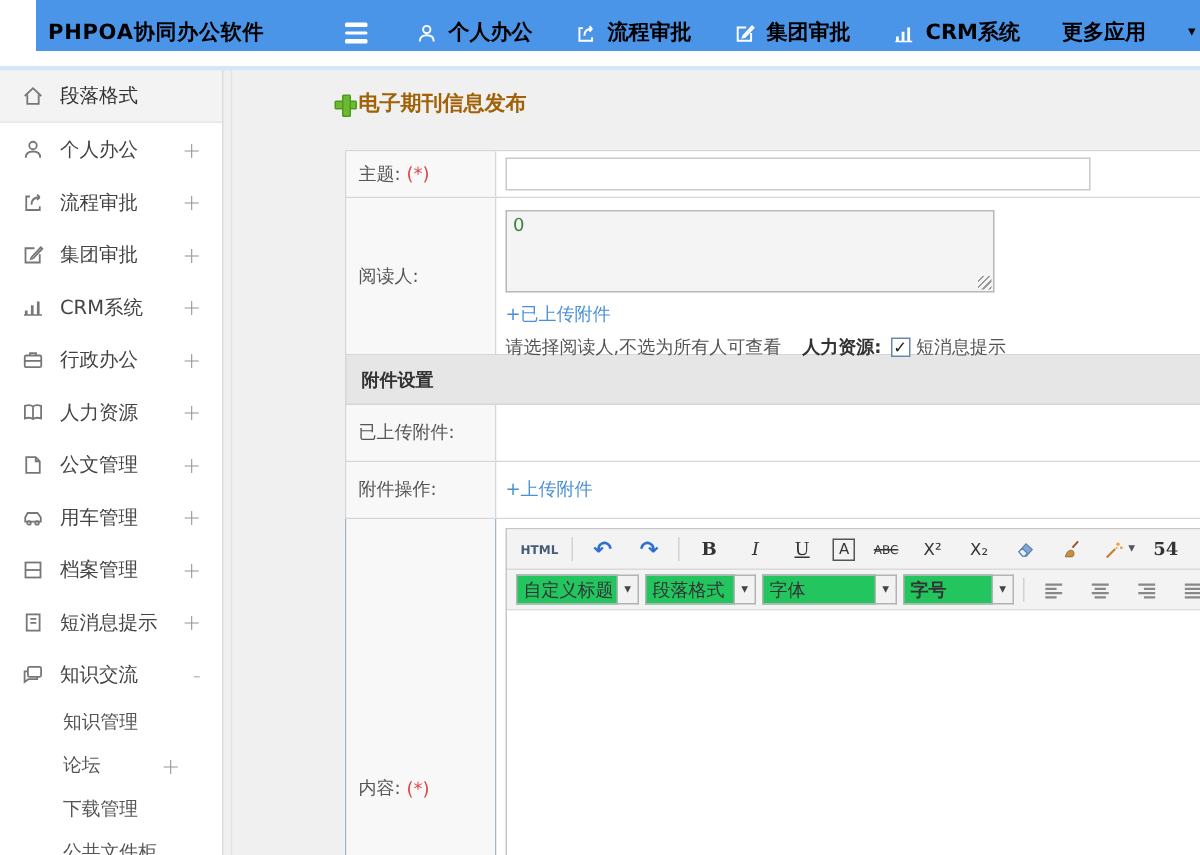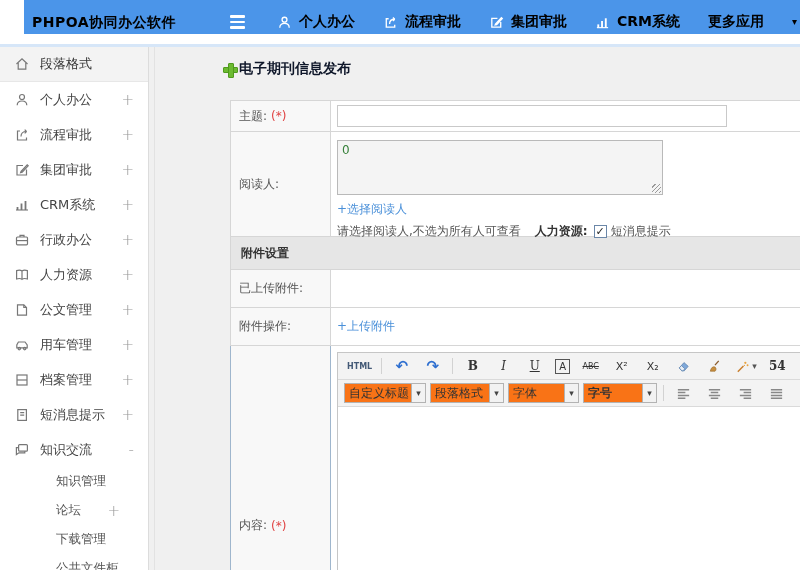--- a/index.html
+++ b/index.html
@@ -28,34 +28,34 @@
   .sidebar { position:absolute; left:0; top:47px; width:148px; bottom:0; background:#fff; }
   .scroll-strip { position:absolute; left:148px; top:44px; width:7px; bottom:0;
     background:#f0f0f0; border-left:1px solid #dcdcdc; border-right:1px solid #e2e2e2; }
   .sb-item { position:relative; height:35px; display:flex; align-items:center;
     padding-left:14px; color:#444; font-size:13px; cursor:pointer; }
   .sb-item.active { background:#f3f3f3; border-bottom:1px solid #e7e7e7; color:#333; }
   .sb-icon { width:16px; height:16px; margin-right:10px; color:#777; flex:none; }
   .sb-icon svg { display:block; }
   .sb-label { flex:1; white-space:nowrap; }
   .sb-toggle { position:absolute; right:14px; color:#999; font-size:15px; font-weight:300; }
-  .sb-sub { height:29px; display:flex; align-items:center; padding-left:56px;
+  .sb-sub { height:29px; display:flex; align-items:center; padding-left:42px;
     color:#555; font-size:12.5px; position:relative; cursor:pointer; }
   .sb-sub .sb-toggle { right:28px; }
 
   
   .main { position:absolute; left:155px; top:47px; right:0; bottom:0;
     background:#f0f0f0; overflow:hidden; }
   .page-title { position:absolute; left:68px; top:13px; display:flex; align-items:center; }
   .plus-icon { position:relative; width:13px; height:13px; margin-right:3px; }
   .plus-icon::before { content:""; position:absolute; left:0; top:4.5px; width:13px; height:4px;
     background:#6cba31; border:1px solid #4f9a1d; border-radius:1px; }
   .plus-icon::after { content:""; position:absolute; left:4.5px; top:0; width:4px; height:13px;
     background:#6cba31; border:1px solid #4f9a1d; border-radius:1px; }
-  .title-text { font-size:14px; font-weight:bold; color:#0f172a; }
+  .title-text { font-size:14px; font-weight:bold; color:#a16207; }
 
   
   .form { position:absolute; left:75px; top:53px; width:700px;
     border-top:1px solid #d6d6d6; font-size:12px; }
   .frow { display:flex; border-bottom:1px solid #d6d6d6; border-left:1px solid #d6d6d6;
     background:#fff; }
   .lab { width:100px; flex:none; background:#f8f8f8; border-right:1px solid #d6d6d6;
     display:flex; align-items:center; padding-left:8px; color:#555; }
   .con { flex:1; background:#fff; min-width:0; }
   .req { color:#e04343; margin-left:4px; }
@@ -95,28 +95,28 @@
   .t-undo, .t-redo { color:#2e6fd0; font-size:15px; font-weight:bold; }
   .t-bold { font-weight:bold; font-family:"DejaVu Serif","Liberation Serif",serif; }
   .t-italic { font-style:italic; font-family:"DejaVu Serif","Liberation Serif",serif; }
   .t-underline { text-decoration:underline; font-family:"DejaVu Serif","Liberation Serif",serif; }
   .t-fontbox { border:1px solid #555; font-size:10px; padding:0 2px; height:15px; min-width:15px; }
   .t-strike { font-size:8px; text-decoration:line-through; }
   .t-supsub { font-size:11px; }
   .t-quote { font-family:"DejaVu Serif","Liberation Serif",serif; font-weight:bold; font-size:12px; }
   .t-caret { font-size:9px; color:#555; margin-left:2px; }
   .dd { display:inline-flex; align-items:center; margin:0 2px; flex:none; cursor:pointer; }
-  .dd-text { border:1px solid #b3b3b3; background:#f97316; height:20px; display:inline-flex;
+  .dd-text { border:1px solid #b3b3b3; background:#22c55e; height:20px; display:inline-flex;
     align-items:center; padding:0 4px; font-size:12px; color:#333; overflow:hidden; white-space:nowrap; }
   .dd-caret { border:1px solid #b3b3b3; border-left:none; background:#f2f2f2; height:20px;
     width:14px; display:inline-flex; align-items:center; justify-content:center;
     font-size:9px; color:#444; }
   .dd0 .dd-text { width:68px; }
   .dd1 .dd-text { width:60px; }
-  .dd2 .dd-text { width:57px; }
+  .dd2 .dd-text { width:76px; }
   .dd3 .dd-text { width:60px;font-weight:bold; }
   .editarea { height:300px; background:#fff; }
 </style>
 </head>
 <body>
 
 <div class="header">
   <div class="logo">PHPOA协同办公软件</div>
   <div class="topnav">
     <div class="hamburger">
@@ -337,21 +337,21 @@
 
     <div class="frow row-readers">
       <div class="lab">
         <span>阅读人:</span>
       </div>
       <div class="con">
         <div class="readers-box">
           <span class="val">0</span>
           <span class="resize-handle"></span>
         </div>
-        <a class="link choose-link">+选择阅读人</a>
+        <a class="link choose-link">+已上传附件</a>
         <div class="readers-note">
           <span>请选择阅读人,不选为所有人可查看</span>
           <span class="remind">人力资源:</span>
           <span class="checkbox">
               <span>✓</span>
             </span>
           <span>短消息提示</span>
         </div>
       </div>
     </div>

